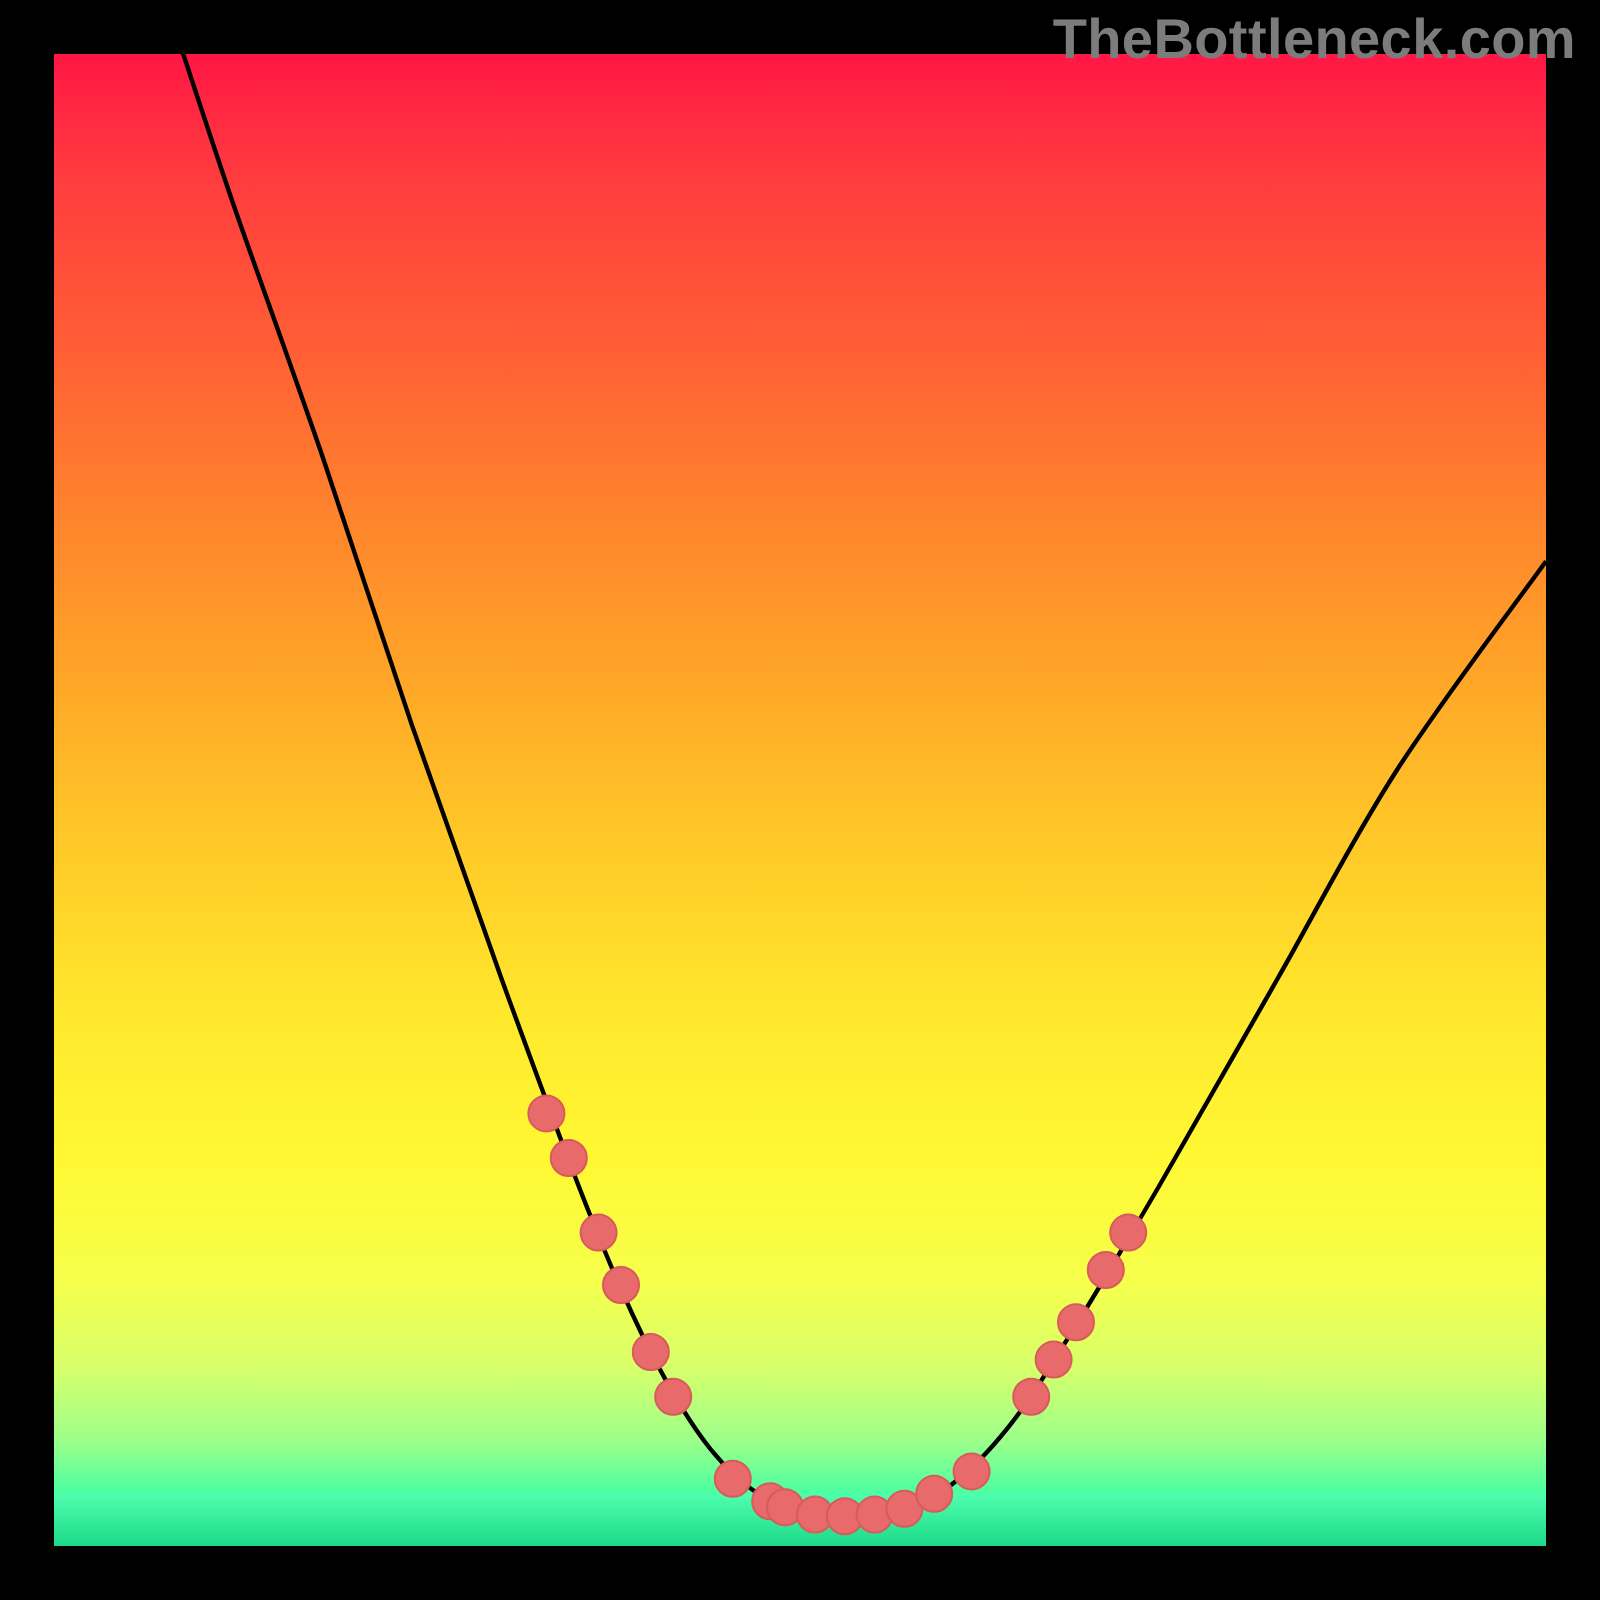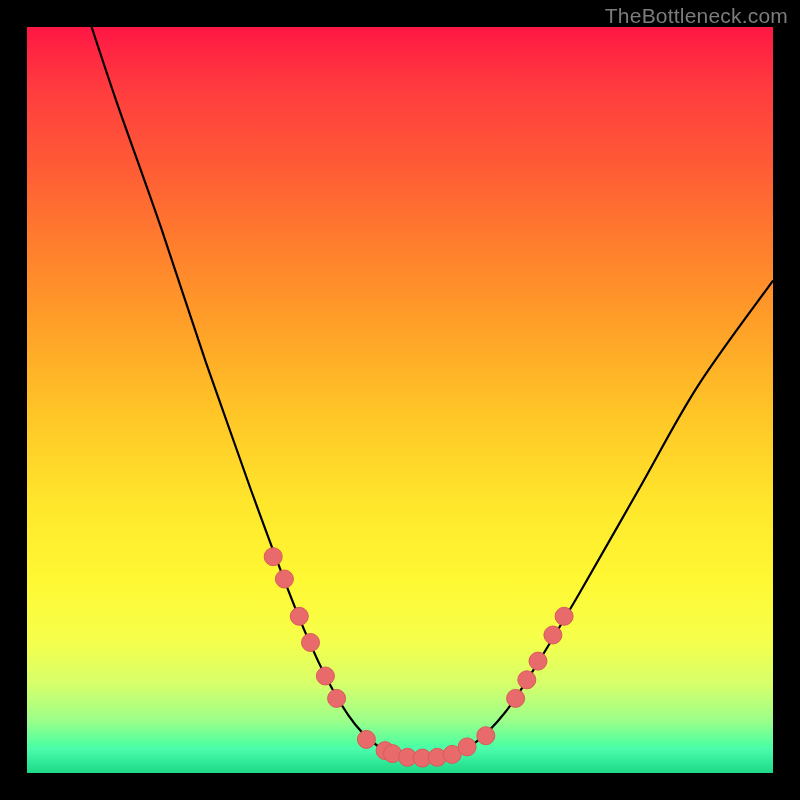--- a/index.html
+++ b/index.html
@@ -50,22 +50,22 @@
     left: 0; right: 0;
     bottom: 0;
     height: 26px;
     background: linear-gradient(to bottom, #4fffad 0%, #1cd988 100%);
   }
   .watermark {
     position: absolute;
     top: 4px;
     right: 12px;
     color: #7c7c7c;
-    font-size: 21px;
-    font-weight: 400;
+    font-size: 28px;
+    font-weight: 700;
     letter-spacing: 0.2px;
     pointer-events: none;
   }
   svg.curve {
     position: absolute;
     inset: 0;
     width: 746px;
     height: 746px;
     overflow: visible;
   }

